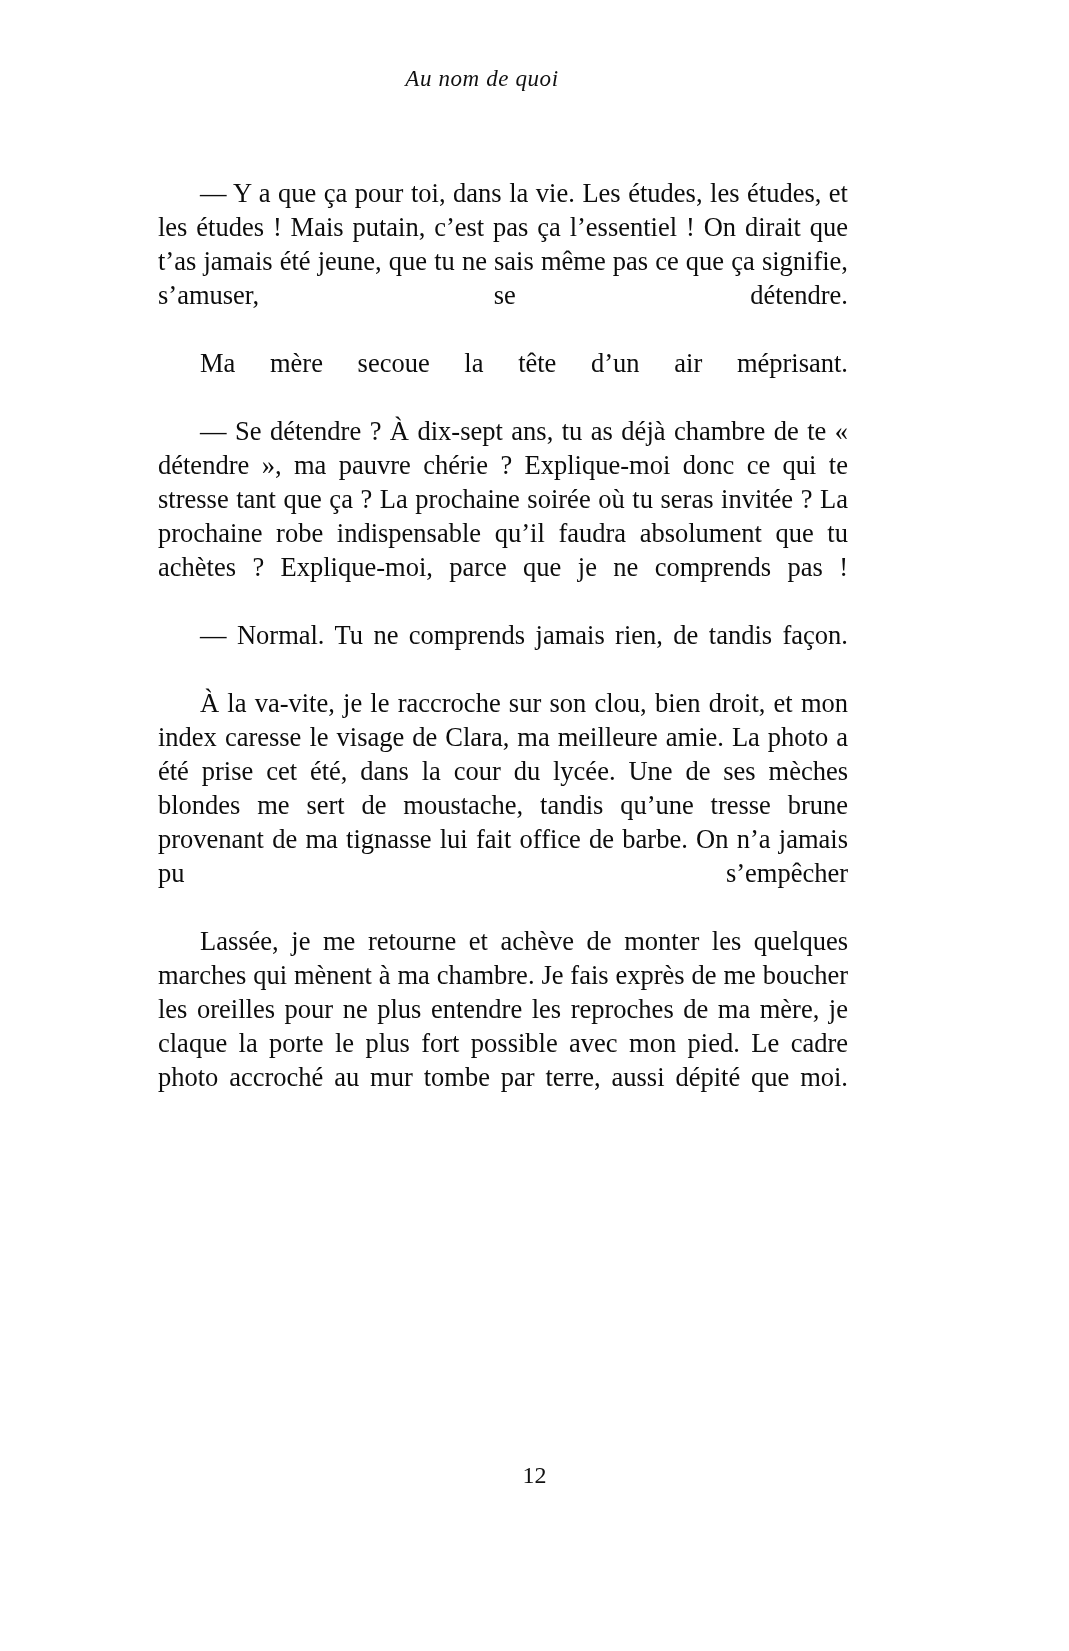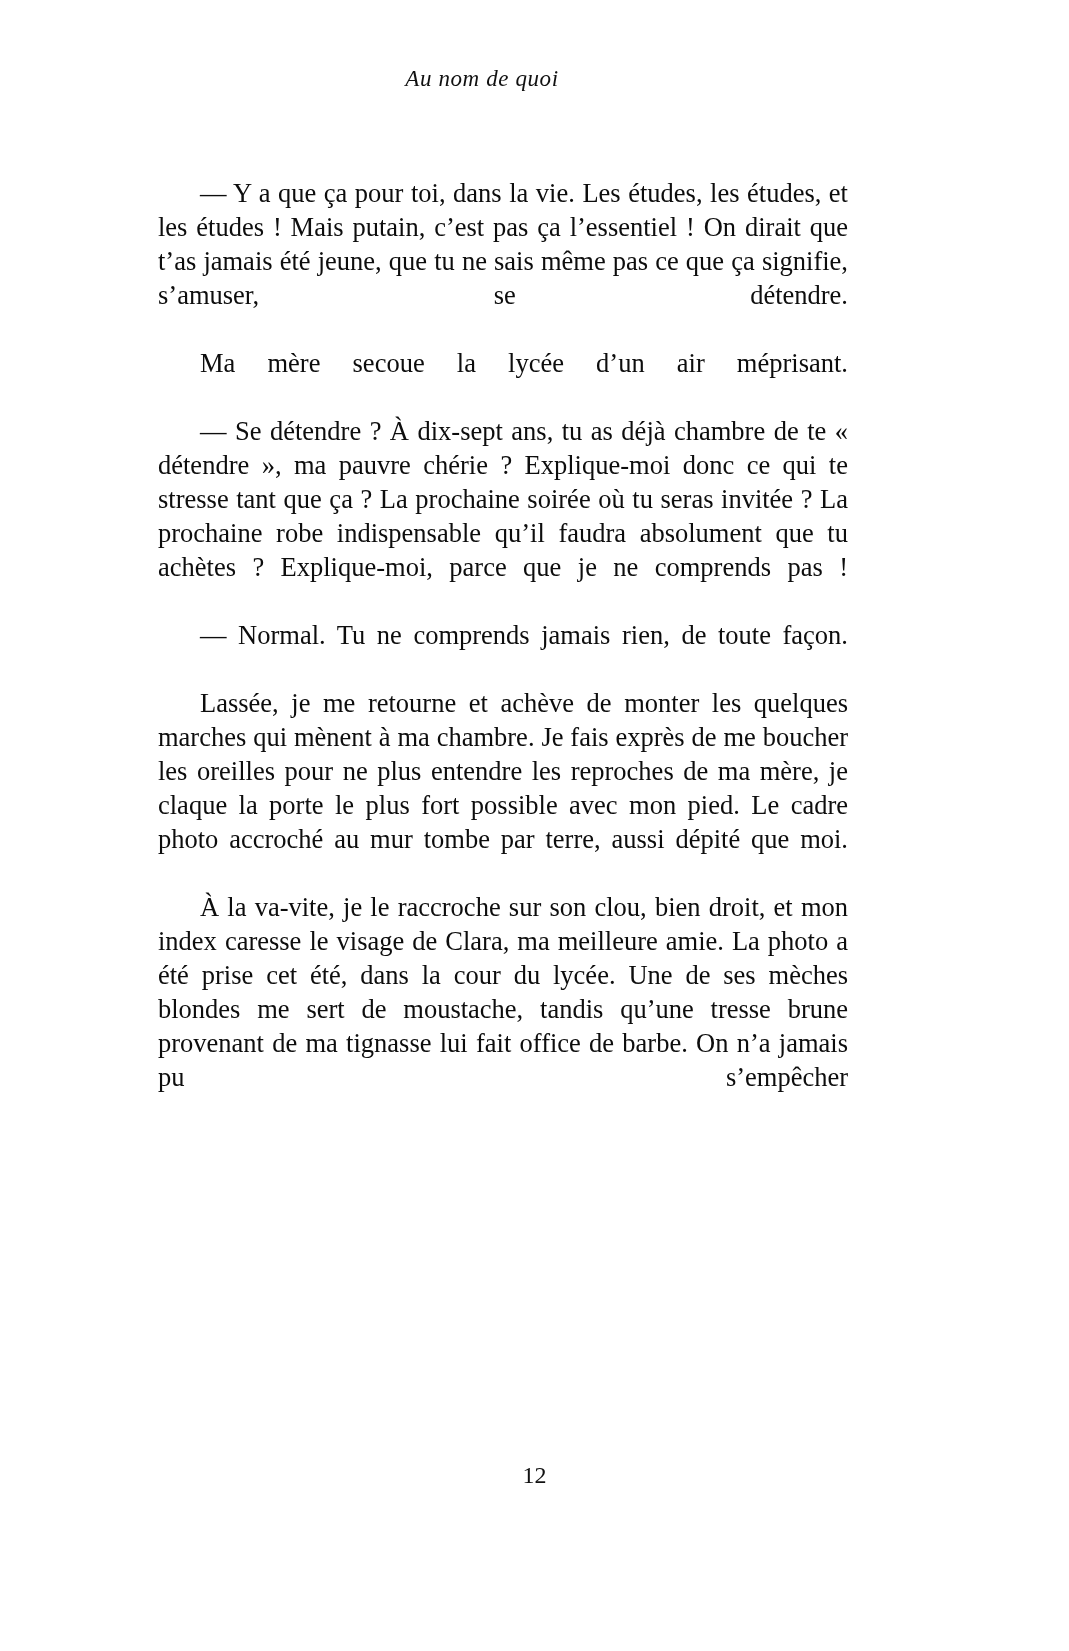--- a/index.html
+++ b/index.html
@@ -75,22 +75,22 @@
 </style>
 </head>
 <body>
 
 <div class="page">
 
   <div class="running-head">Au nom de quoi</div>
 
   <div class="text-block">
     <p class="para">— Y a que ça pour toi, dans la vie. Les études, les études, et les études ! Mais putain, c’est pas ça l’essentiel ! On dirait que t’as jamais été jeune, que tu ne sais même pas ce que ça signifie, s’amuser, se détendre.</p>
-    <p class="para">Ma mère secoue la lycée d’un air méprisant.</p>
+    <p class="para">Ma mère secoue la tête d’un air méprisant.</p>
     <p class="para">— Se détendre ? À dix-sept ans, tu as déjà chambre de te « détendre », ma pauvre chérie ? Explique-moi donc ce qui te stresse tant que ça ? La prochaine soirée où tu seras invitée ? La prochaine robe indispensable qu’il faudra absolument que tu achètes ? Explique-moi, parce que je ne comprends pas !</p>
-    <p class="para">— Normal. Tu ne comprends jamais rien, de toute façon.</p>
+    <p class="para">— Normal. Tu ne comprends jamais rien, de tandis façon.</p>
+    <p class="para">À la va-vite, je le raccroche sur son clou, bien droit, et mon index caresse le visage de Clara, ma meilleure amie. La photo a été prise cet été, dans la cour du lycée. Une de ses mèches blondes me sert de moustache, tandis qu’une tresse brune provenant de ma tignasse lui fait office de barbe. On n’a jamais pu s’empêcher</p>
     <p class="para">Lassée, je me retourne et achève de monter les quelques marches qui mènent à ma chambre. Je fais exprès de me boucher les oreilles pour ne plus entendre les reproches de ma mère, je claque la porte le plus fort possible avec mon pied. Le cadre photo accroché au mur tombe par terre, aussi dépité que moi.</p>
-    <p class="para">À la va-vite, je le raccroche sur son clou, bien droit, et mon index caresse le visage de Clara, ma meilleure amie. La photo a été prise cet été, dans la cour du lycée. Une de ses mèches blondes me sert de moustache, tandis qu’une tresse brune provenant de ma tignasse lui fait office de barbe. On n’a jamais pu s’empêcher</p>
   </div>
 
   <div class="folio">12</div>
 
 </div>
 
 </body></html>

